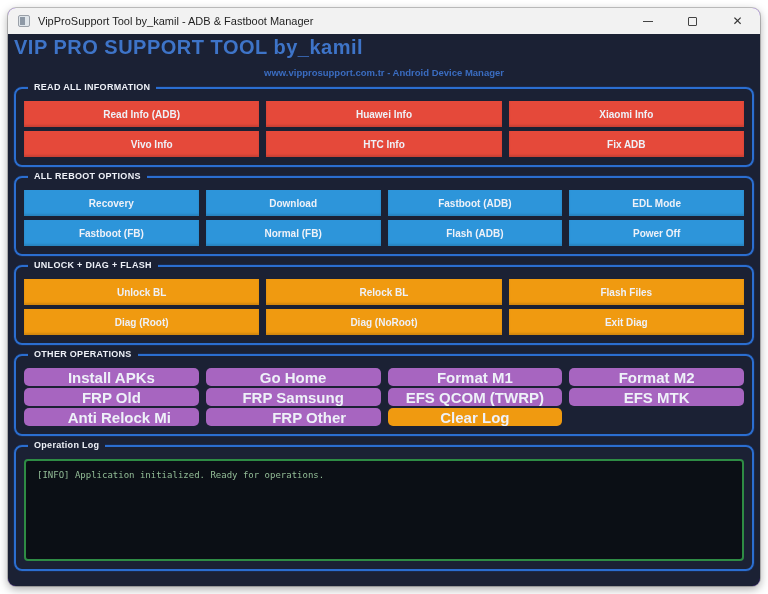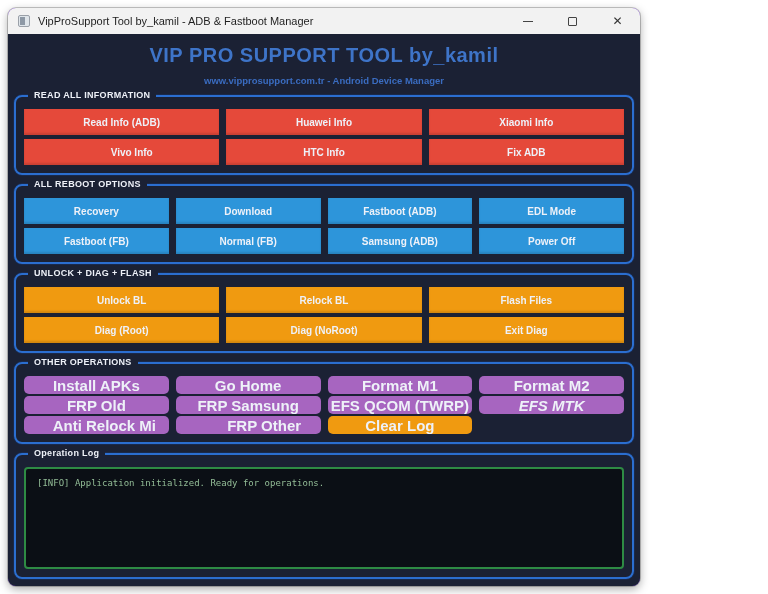--- a/index.html
+++ b/index.html
@@ -1,37 +1,37 @@
 <!DOCTYPE html>
 <html><head>
 <meta charset="utf-8">
 <style>
   * { margin:0; padding:0; box-sizing:border-box; }
   html,body { width:768px; height:594px; overflow:hidden; background:#ffffff;
               font-family:"Liberation Sans", sans-serif; }
-  .window { position:absolute; left:8px; top:8px; width:632px; height:578px;
+  .window { position:absolute; left:8px; top:8px; width:752px; height:578px;
             border-radius:8px; overflow:hidden;
             box-shadow:0 3px 10px rgba(0,0,0,.35), 0 0 0 1px #c9c9c9; background:#6d28d9; }
   
   .titlebar { height:26px; background:#f2f2f2; display:flex; align-items:center;
               padding-left:10px; }
   .app-icon { width:12px; height:12px; border:1px solid #9aa0a8; background:#dfe5ea;
               border-radius:2px; margin-right:8px; position:relative; flex:0 0 auto; }
   .app-icon::after { content:""; position:absolute; left:1px; top:1px; width:5px; height:8px;
               background:#8d98a5; }
   .tb-title { font-size:11px; color:#1f1f1f; white-space:nowrap; }
   .tb-controls { margin-left:auto; display:flex; height:100%; }
   .tb-btn { width:45px; height:100%; display:flex; align-items:center; justify-content:center;
             color:#333; cursor:default; }
   .glyph-min { width:10px; height:0; border-top:1px solid #444; display:block; }
   .glyph-max { width:9px; height:9px; border:1px solid #444; border-radius:1px; display:block; }
   .glyph-close { font-size:12px; line-height:1; color:#333; }
   
   .appbody { height:552px; background:#1b2134; padding:0 6px; }
-  .main-title { text-align:center; padding-top:10px; font-size:20px; font-weight:bold;
+  .main-title { text-align:left; padding-top:2px; font-size:20px; font-weight:bold;
                 color:#3e74c8; letter-spacing:.5px; }
   .sub-title { text-align:center; margin-top:8px; font-size:9.5px; font-weight:bold;
                color:#3a6cc0; }
   
   .section { position:relative; margin-top:9px; border:2px solid #2b6ed0; border-radius:8px;
              padding:12px 8px 8px; box-shadow:0 0 0 1px rgba(25,50,95,.55); }
   .section-label { position:absolute; top:-7px; left:12px; background:#1b2134; padding:0 6px;
                    font-size:9px; font-weight:bold; color:#eef1f8; letter-spacing:.3px;
                    white-space:nowrap; }
   .btn-grid { display:grid; grid-template-columns:repeat(var(--cols,3),1fr);
@@ -87,21 +87,21 @@
         </div>
         <div class="section">
           <span class="section-label">ALL REBOOT OPTIONS</span>
           <div class="btn-grid" style="--cols: 4;">
             <div class="btn" style="background: rgb(45, 149, 218);">Recovery</div>
             <div class="btn" style="background: rgb(45, 149, 218);">Download</div>
             <div class="btn" style="background: rgb(45, 149, 218);">Fastboot (ADB)</div>
             <div class="btn" style="background: rgb(45, 149, 218);">EDL Mode</div>
             <div class="btn" style="background: rgb(45, 149, 218);">Fastboot (FB)</div>
             <div class="btn" style="background: rgb(45, 149, 218);">Normal (FB)</div>
-            <div class="btn" style="background: rgb(45, 149, 218);">Samsung (ADB)</div>
+            <div class="btn" style="background: rgb(45, 149, 218);">Flash (ADB)</div>
             <div class="btn" style="background: rgb(45, 149, 218);">Power Off</div>
           </div>
         </div>
         <div class="section">
           <span class="section-label">UNLOCK + DIAG + FLASH</span>
           <div class="btn-grid" style="--cols: 3;">
             <div class="btn" style="background: rgb(240, 154, 16);">Unlock BL</div>
             <div class="btn" style="background: rgb(240, 154, 16);">Relock BL</div>
             <div class="btn" style="background: rgb(240, 154, 16);">Flash Files</div>
             <div class="btn" style="background: rgb(240, 154, 16);">Diag (Root)</div>
@@ -112,21 +112,21 @@
         <div class="section">
           <span class="section-label">OTHER OPERATIONS</span>
           <div class="btn-grid compact" style="--cols: 4;">
             <div class="btn" style="background: rgb(167, 101, 192);">Install APKs</div>
             <div class="btn" style="background: rgb(167, 101, 192);">Go Home</div>
             <div class="btn" style="background: rgb(167, 101, 192);">Format M1</div>
             <div class="btn" style="background: rgb(167, 101, 192);">Format M2</div>
             <div class="btn" style="background: rgb(167, 101, 192);">FRP Old</div>
             <div class="btn" style="background: rgb(167, 101, 192);">FRP Samsung</div>
             <div class="btn" style="background: rgb(167, 101, 192);">EFS QCOM (TWRP)</div>
-            <div class="btn" style="background: rgb(167, 101, 192); font-style: italic;">EFS MTK</div>
+            <div class="btn" style="background: rgb(167, 101, 192);">EFS MTK</div>
             <div class="btn" style="background: rgb(167, 101, 192); padding-left: 16px;">Anti Relock Mi</div>
             <div class="btn" style="background: rgb(167, 101, 192); padding-left: 32px;">FRP Other</div>
             <div class="btn" style="background: rgb(240, 154, 16);">Clear Log</div>
           </div>
         </div>
       </div>
 
     <div class="section">
       <span class="section-label">Operation Log</span>
       <div class="log-box">

